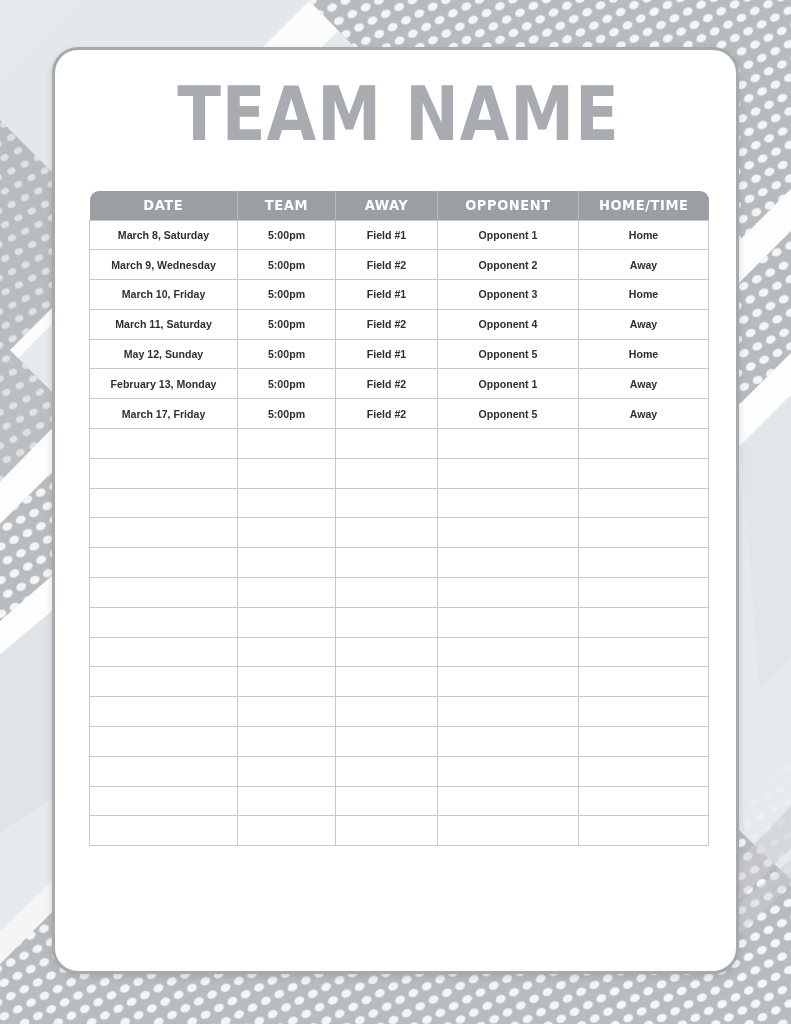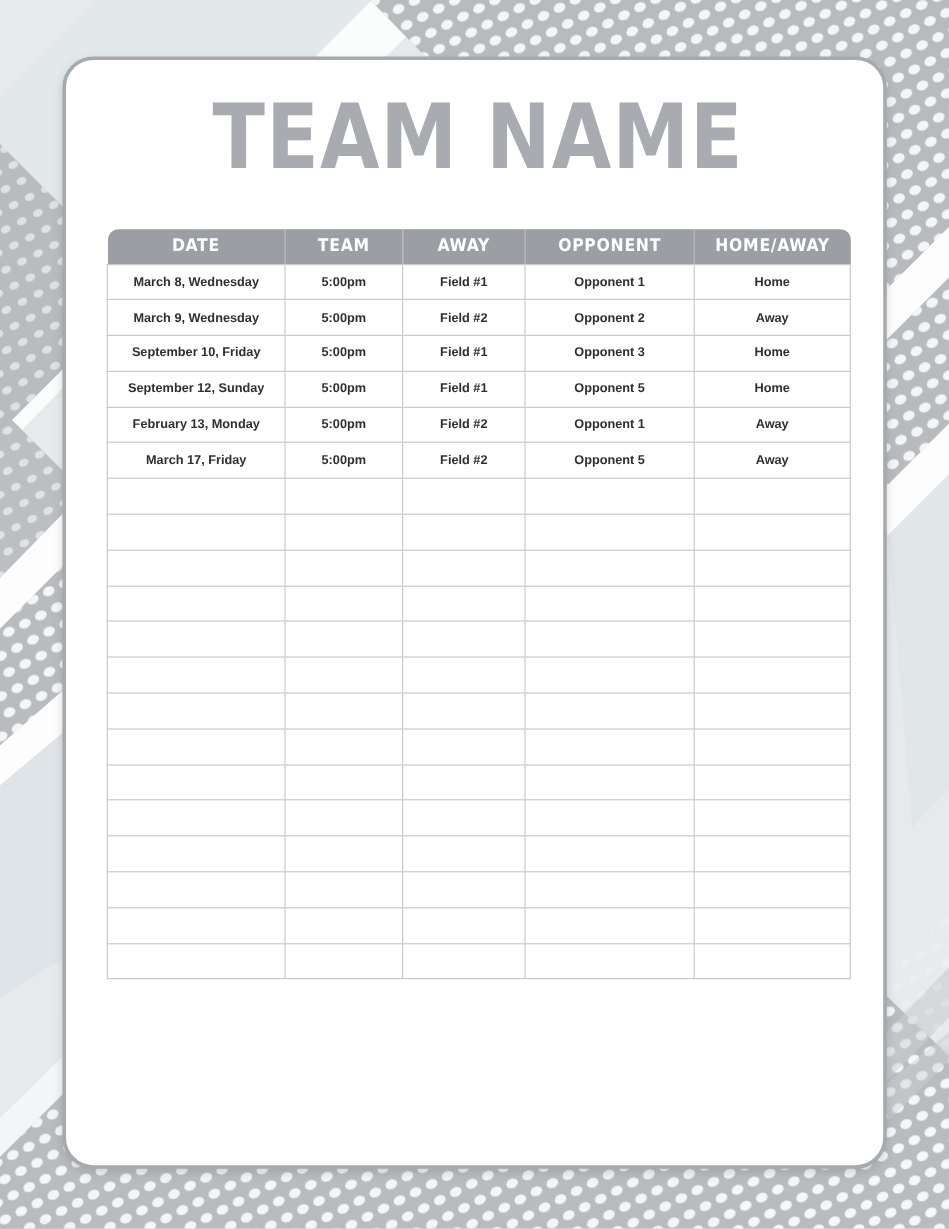--- a/index.html
+++ b/index.html
@@ -176,47 +176,54 @@
       <col class="col-field">
       <col class="col-opponent">
       <col class="col-homeaway">
     </colgroup>
     <thead>
       <tr>
           <th class="th-first">DATE</th>
           <th>TEAM</th>
           <th>AWAY</th>
           <th>OPPONENT</th>
-          <th class="th-last">HOME/AWAY</th>
+          <th class="th-last">HOME/TIME</th>
         </tr>
     </thead>
     <tbody>
         <tr>
-          <td>March 8, Wednesday</td>
+          <td>March 8, Saturday</td>
           <td>5:00pm</td>
           <td>Field #1</td>
           <td>Opponent 1</td>
           <td>Home</td>
         </tr>
         <tr>
           <td>March 9, Wednesday</td>
           <td>5:00pm</td>
           <td>Field #2</td>
           <td>Opponent 2</td>
           <td>Away</td>
         </tr>
         <tr>
-          <td>September 10, Friday</td>
+          <td>March 10, Friday</td>
           <td>5:00pm</td>
           <td>Field #1</td>
           <td>Opponent 3</td>
           <td>Home</td>
         </tr>
         <tr>
-          <td>September 12, Sunday</td>
+          <td>March 11, Saturday</td>
+          <td>5:00pm</td>
+          <td>Field #2</td>
+          <td>Opponent 4</td>
+          <td>Away</td>
+        </tr>
+        <tr>
+          <td>May 12, Sunday</td>
           <td>5:00pm</td>
           <td>Field #1</td>
           <td>Opponent 5</td>
           <td>Home</td>
         </tr>
         <tr>
           <td>February 13, Monday</td>
           <td>5:00pm</td>
           <td>Field #2</td>
           <td>Opponent 1</td>

